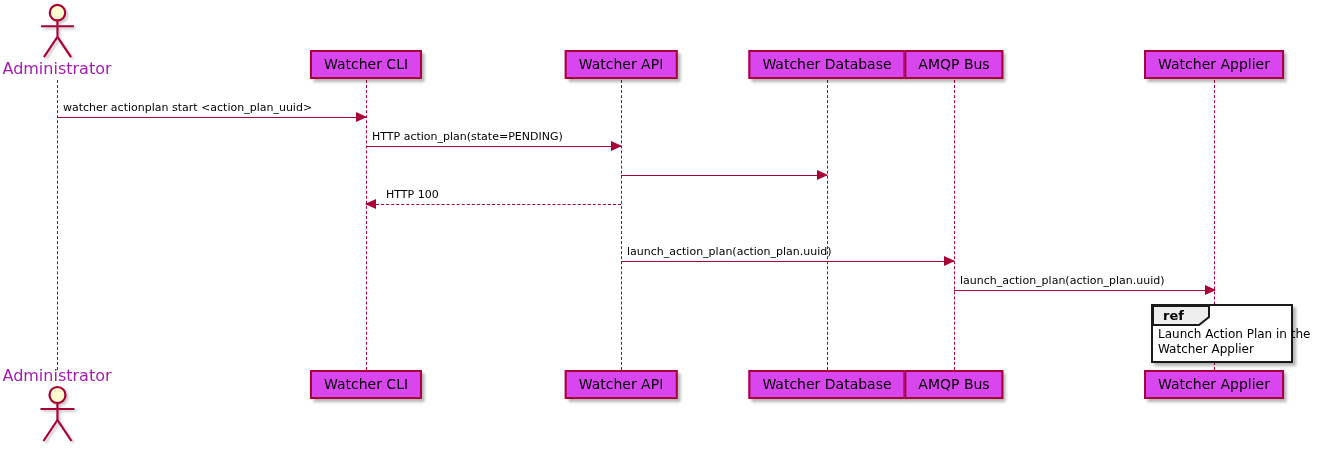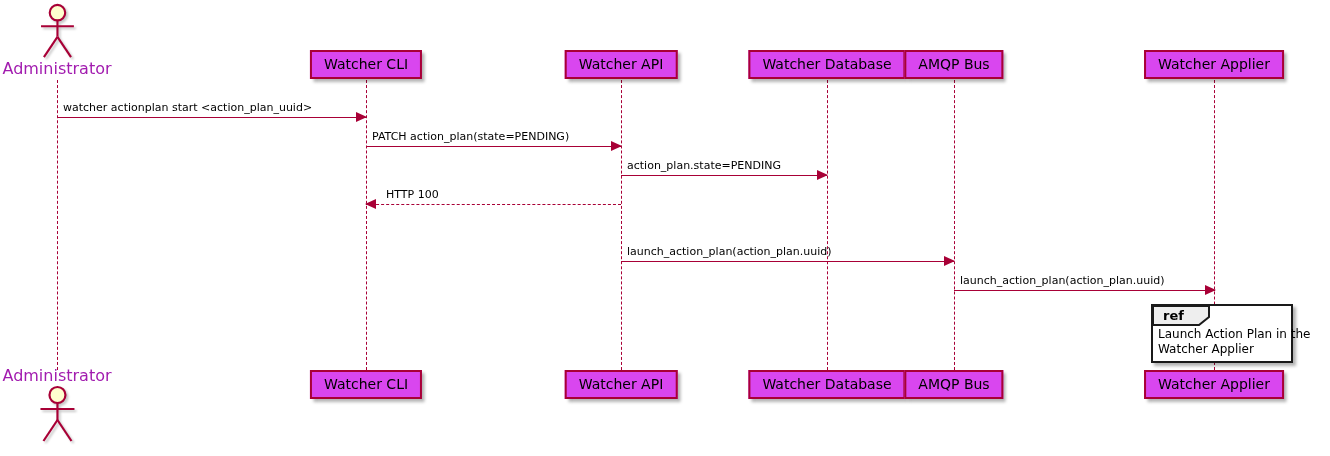--- a/index.html
+++ b/index.html
@@ -65,27 +65,26 @@
   <div class="pbox" style="left:954px;top:50px"><span>AMQP Bus</span></div>
   <div class="pbox" style="left:1214px;top:50px"><span>Watcher Applier</span></div>
 
   <div class="msg solid" style="left:57px;width:309px;top:100px">
     <div class="msg-label">watcher actionplan start &lt;action_plan_uuid&gt;</div>
     <div class="msg-line"></div>
     <div class="ah r"></div>
   </div>
 
   <div class="msg solid" style="left:366px;width:255px;top:129px">
-    <div class="msg-label">PATCH action_plan(state=PENDING)</div>
+    <div class="msg-label">HTTP action_plan(state=PENDING)</div>
     <div class="msg-line"></div>
     <div class="ah r"></div>
   </div>
 
   <div class="msg solid" style="left:621px;width:206px;top:158px">
-    <div class="msg-label">action_plan.state=PENDING</div>
     <div class="msg-line"></div>
     <div class="ah r"></div>
   </div>
 
   <div class="msg dashed rtl" style="left:366px;width:255px;top:187px">
     <div class="msg-label">HTTP 100</div>
     <div class="msg-line"></div>
     <div class="ah l"></div>
   </div>
 

